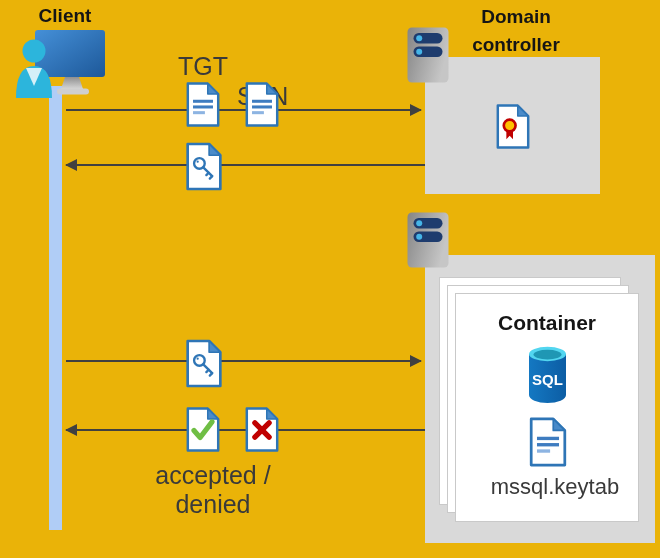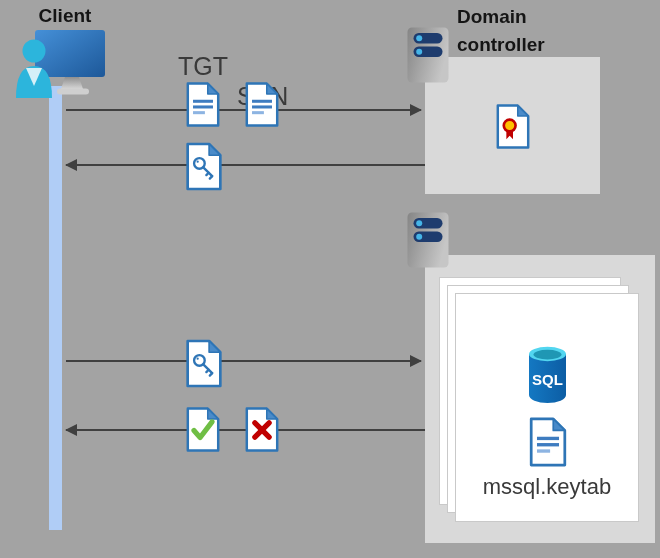--- a/index.html
+++ b/index.html
@@ -1,21 +1,21 @@
 <!DOCTYPE html>
 <html><head>
 <meta charset="utf-8">
 <style>
   html,body{margin:0;padding:0;background:#fff;}
   #stage{
-    position:relative;width:660px;height:558px;background:#a3a3a3;
+    position:relative;width:660px;height:558px;background:#eab308;
     font-family:"Liberation Sans","DejaVu Sans",sans-serif;overflow:hidden;
   }
   .abs{position:absolute;}
-  .title{font-weight:bold;color:#151515;font-size:19px;line-height:1.45;}
+  .title{font-weight:bold;color:#151515;font-size:19px;line-height:1.45;text-align:center;}
   .plain{color:#3a3a3a;font-size:25px;}
   .center{text-align:center;}
 
   
   .zone{background:#d9d9d9;}
 
   
   #lifeline{left:49px;top:86px;width:13px;height:444px;background:#b0cdf6;z-index:1;}
 
   
@@ -138,32 +138,33 @@
     </svg>
 
   <div class="abs zone z2" style="left:425px;top:255px;width:230px;height:288px;"></div>
   <svg class="abs icon z3" style="left:407px;top:212px" width="42" height="56">
       <use href="#server"></use>
     </svg>
 
   <div class="abs card z3" style="left:439px;top:277px;width:182px;height:228px;"></div>
   <div class="abs card z3" style="left:447px;top:285px;width:182px;height:228px;"></div>
   <div class="abs card z4" style="left:455px;top:293px;width:184px;height:229px;"></div>
+  <div class="abs title center z5" style="left:455px;top:308px;width:184px;font-size:21px;">Container</div>
 
   <svg class="abs icon z5" style="left:525px;top:344px" width="45" height="62" viewBox="0 0 45 62">
     <path d="M4 10 V51 A18.5 8 0 0 0 41 51 V10 Z" fill="url(#gradSql)"></path>
     <ellipse cx="22.5" cy="10" rx="18.5" ry="7.2" fill="#52d6f0"></ellipse>
     <ellipse cx="22.5" cy="10.6" rx="14" ry="4.8" fill="#1f97b4"></ellipse>
     <text x="22.5" y="41" text-anchor="middle" fill="#ffffff" font-family="Liberation Sans, sans-serif" font-size="15" font-weight="bold">SQL</text>
   </svg>
 
   <svg class="abs icon z5" style="left:527px;top:416px" width="42" height="52">
       <use href="#doc-lines"></use>
     </svg>
-  <div class="abs plain center z5" style="left:455px;top:474px;width:184px;font-size:22px;">mssql.keytab</div>
+  <div class="abs plain center z5" style="left:455px;top:474px;width:184px;font-size:22px;padding-left:8px;">mssql.keytab</div>
 
   <div class="abs arrow right" style="left:66px;top:109px;width:355px;"></div>
   <div class="abs plain center z4" style="left:178px;top:52px;width:50px;">TGT</div>
   <div class="abs plain center z4" style="left:237px;top:52px;width:50px;margin-top:30px;">SPN</div>
   <svg class="abs icon z4" style="left:184px;top:81px" width="38" height="47">
       <use href="#doc-lines"></use>
     </svg>
   <svg class="abs icon z4" style="left:243px;top:81px" width="38" height="47">
       <use href="#doc-lines"></use>
     </svg>
@@ -178,14 +179,15 @@
       <use href="#doc-key"></use>
     </svg>
 
   <div class="abs arrow left" style="left:66px;top:429px;width:359px;"></div>
   <svg class="abs icon z4" style="left:184px;top:406px" width="38" height="47">
       <use href="#doc-check"></use>
     </svg>
   <svg class="abs icon z4" style="left:243px;top:406px" width="38" height="47">
       <use href="#doc-x"></use>
     </svg>
+  <div class="abs plain center z4" style="left:128px;top:461px;width:170px;">accepted / denied</div>
 
 </div>
 
 </body></html>

